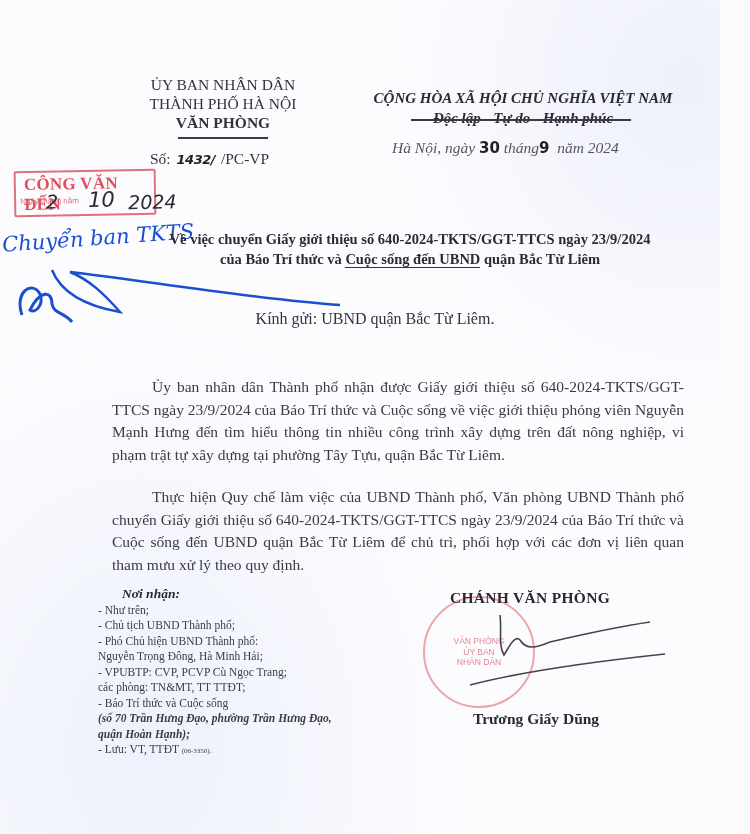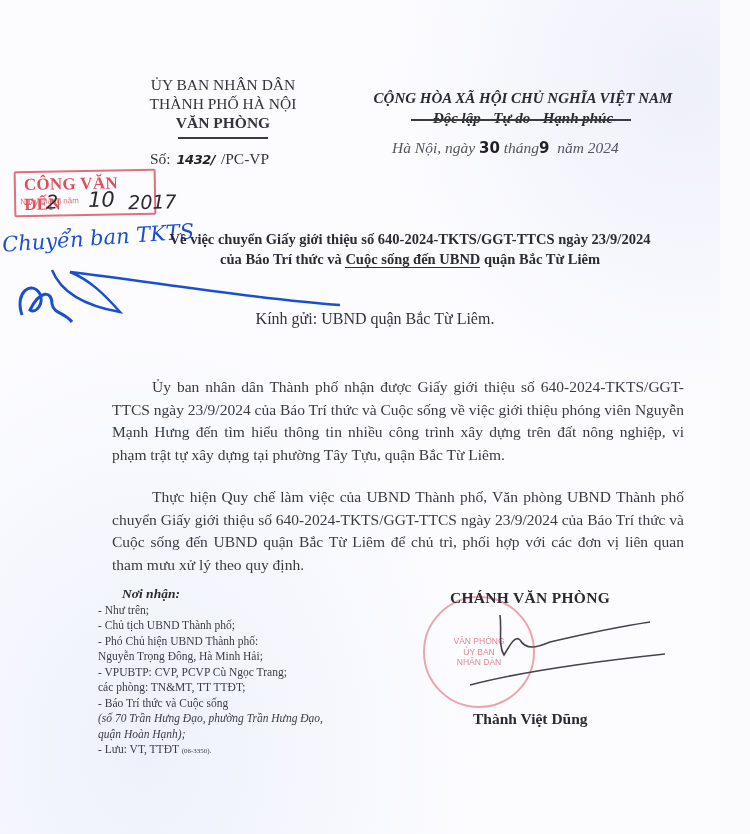--- a/index.html
+++ b/index.html
@@ -56,21 +56,21 @@
   .kinh-gui { left: 0; width: 750px; top: 310px; font-size: 16px; color: #33333b; }
   .body { left: 96px; width: 604px; font-size: 15.5px; line-height: 22.5px; color: #3a3a44; text-align: justify; }
   .body p { margin: 16px; text-indent: 40px; }
   .p1 { top: 360px; }
   .p2 { top: 470px; }
 
   
   .recipients { left: 98px; top: 586px; width: 320px; font-size: 11.5px; line-height: 15.5px; color: #3b3b44; }
   .rec-title { font-size: 13.5px; font-weight: bold; font-style: italic; color: #2a2a33; margin-bottom: 1px; margin-left: 24px; }
   .rec-item { display: block; }
-  .rec-item.italic { font-style: italic; }
+  .rec-item.italic { font-style: italic; font-weight: bold; }
   .tiny { font-size: 7px; }
 
   
   .sig-title { left: 450px; top: 589px; font-size: 15.5px; font-weight: bold; color: #2a2a33; letter-spacing: 0.3px; text-align: right; }
   .sig-name { left: 473px; top: 710px; font-size: 15.5px; font-weight: bold; color: #2a2a33; }
   .seal { left: 423px; top: 596px; width: 112px; height: 112px; border-radius: 50%; border: 2px solid #eda3aa; box-sizing: border-box; }
   .seal-inner { position: absolute; left: 0; top: 38px; width: 100%; text-align: center; font-family: "Liberation Sans", sans-serif; font-size: 8.5px; line-height: 10.5px; color: #e58590; }
 </style>
 </head>
 <body>
@@ -99,21 +99,21 @@
     <span class="hand-num">30</span>
     <span>tháng</span><span class="hand-num">9</span>
     &nbsp;<span>năm 2024</span>
   </div>
 
   <div class="abs stamp-box">
     <span class="stamp-title">CÔNG VĂN ĐẾN</span>
     <span class="stamp-sub">Ngày      tháng        năm</span>
     <span class="stamp-hand" style="left:30px;top:18px;">2</span>
     <span class="stamp-hand" style="left:72px;top:16px;font-size:21px;">10</span>
-    <span class="stamp-hand" style="left:112px;top:20px;">2017</span>
+    <span class="stamp-hand" style="left:112px;top:20px;">2024</span>
   </div>
 
   <div class="abs blue-hand" style="left:2px;top:226px;font-size:21px;transform:rotate(-4deg);white-space:nowrap;">Chuyển ban TKTS</div>
   <svg class="abs" style="left:0;top:250px;" width="360" height="80">
     <path d="M22,65 C14,42 32,30 40,44 C44,54 36,64 30,60 C40,40 52,40 52,54 C54,64 64,62 72,72" fill="none" stroke="#1a4fd0" stroke-width="3"></path>
     <path d="M52,20 C60,40 80,55 120,62 C105,45 90,30 70,22 C140,30 260,50 340,55" fill="none" stroke="#1a4fd0" stroke-width="2.5"></path>
   </svg>
 
   <div class="abs doc-sub center">
     <div>Về việc chuyển Giấy giới thiệu số 640-2024-TKTS/GGT-TTCS ngày 23/9/2024</div>
@@ -153,15 +153,15 @@
       <div>VĂN PHÒNG</div>
       <div>ỦY BAN</div>
       <div>NHÂN DÂN</div>
     </div>
   </div>
   <div class="abs sig-title">CHÁNH VĂN PHÒNG</div>
   <svg class="abs" style="left:440px;top:610px;" width="240" height="80">
     <path d="M60,5 C62,20 58,35 64,45 C70,35 75,25 80,30 C86,40 96,38 110,32 C140,25 170,18 210,12" fill="none" stroke="#44444c" stroke-width="1.6"></path>
     <path d="M30,75 C80,62 150,52 225,44" fill="none" stroke="#44444c" stroke-width="1.6"></path>
   </svg>
-  <div class="abs sig-name">Thành Việt Dũng</div>
+  <div class="abs sig-name">Trương Giấy Dũng</div>
 
 </div>
 
 </body></html>

